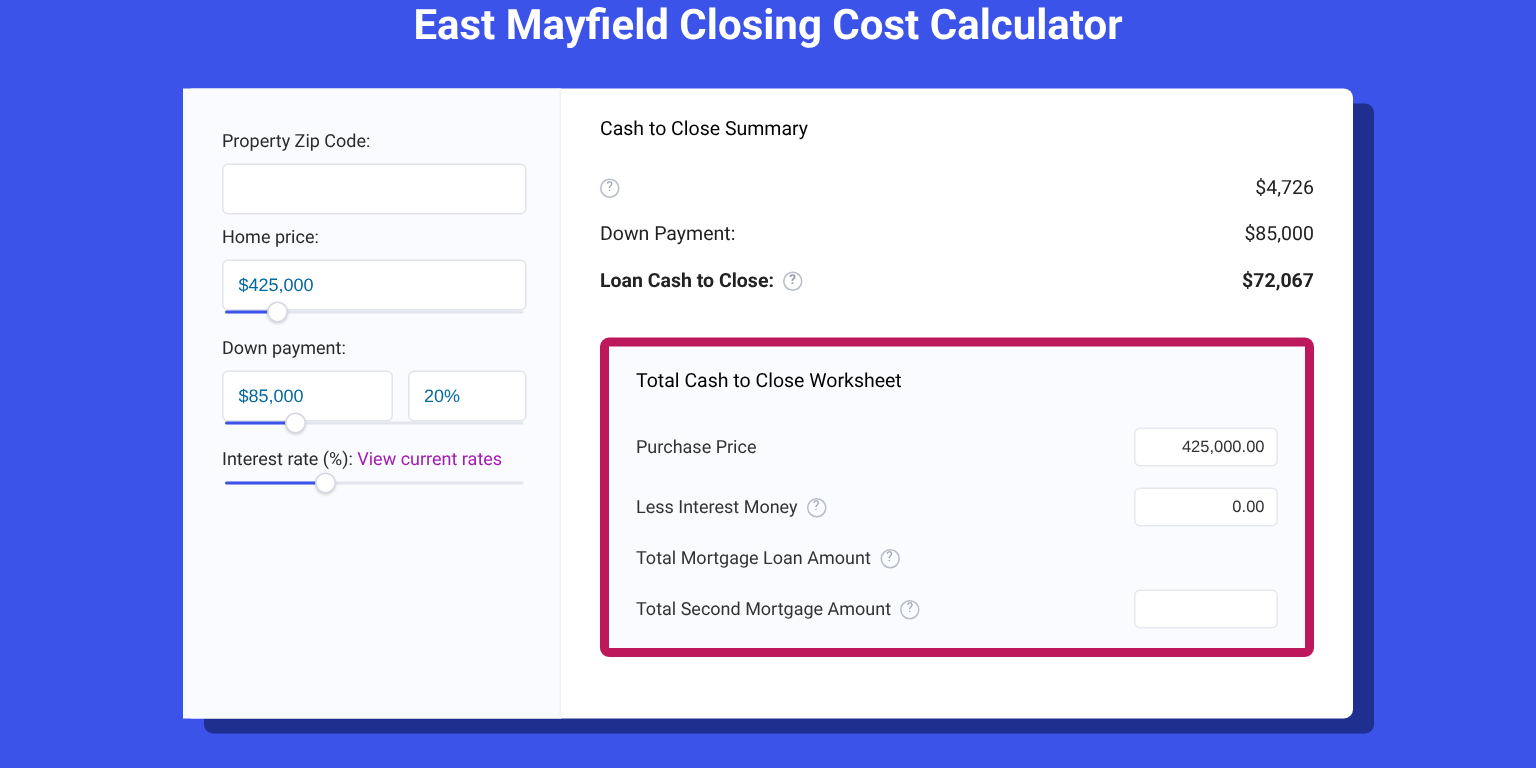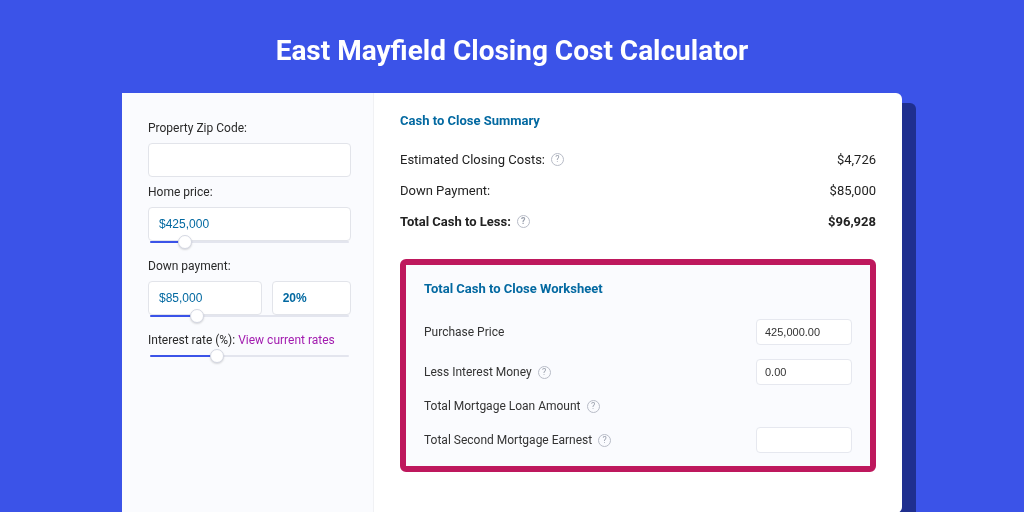--- a/index.html
+++ b/index.html
@@ -1,44 +1,44 @@
 <!DOCTYPE html>
 <html><head>
 <meta charset="utf-8">
 <style>
   * { box-sizing: border-box; margin: 0; padding: 0; }
   html, body { width: 1024px; height: 512px; overflow: hidden; font-family: -apple-system, BlinkMacSystemFont, "Segoe UI", Roboto, Arial, sans-serif; }
   body { background: #3b53e8; display: flex; flex-direction: column; align-items: center; }
-  .page-title { color: #fff; font-size: 28px; font-weight: 700; margin-top: 34px; margin-bottom: 26px; text-align: center; }
+  .page-title { color: #fff; font-size: 28px; font-weight: 700; margin-bottom: 26px; text-align: center; }
   .card-wrap { position: relative; width: 780px; }
   .card-shadow { position: absolute; top: 10px; left: 14px; width: 780px; height: 420px; background: #1f2f8f; border-radius: 6px; }
   .card { position: relative; width: 780px; background: #fff; border-radius: 6px; display: flex; min-height: 420px; }
   .left-panel { width: 252px; padding: 28px 22px 10px 26px; background: #fafbfe; border-right: 1px solid #f0f1f4; }
   .right-panel { flex: 1; padding: 20px 26px 10px 26px; }
   .form-group { margin-bottom: 8px; }
   .form-label { font-size: 12px; color: #2a2a2a; display: block; margin-bottom: 8px; }
   .link { color: #a21caf; text-decoration: none; font-size: 12px; }
   .text-input { width: 100%; height: 34px; border: 1px solid #e2e4ea; border-radius: 4px; padding: 0 10px; font-size: 12px; color: #0369a1; background: #fff; }
   .dual { display: flex; gap: 10px; }
   .dual .text-input:first-child { flex: 1.6; }
-  .dual .text-input:last-child { flex: 1; font-weight: bold; }
+  .dual .text-input:last-child { flex: 1; }
   .slider-track { position: relative; height: 14px; margin-top: -4px; }
   .slider-line { position: absolute; left: 2px; right: 2px; top: 4px; height: 2px; background: #e3e5ee; border-radius: 2px; }
   .slider-fill { position: absolute; left: 2px; top: 4px; height: 2px; background: #3b53e8; border-radius: 2px; }
   .slider-thumb { position: absolute; top: -2px; width: 14px; height: 14px; border-radius: 50%; background: #fff; border: 1px solid #d5d8e3; box-shadow: 0 1px 2px rgba(0,0,0,0.15); }
-  .section-title { font-size: 13px; font-weight: 700; color: #0369a1; margin-bottom: 16px; }
+  .section-title { font-size: 13px; font-weight: 400; color: #000000; margin-bottom: 16px; }
   .summary-row { display: flex; justify-content: space-between; align-items: center; font-size: 13px; color: #222; padding: 8px 0; }
   .summary-row.bold { font-weight: 700; }
   .summary-label { display: flex; align-items: center; gap: 6px; }
   .help-icon { display: inline-flex; align-items: center; justify-content: center; width: 13px; height: 13px; border: 1px solid #b8bcc7; color: #9aa0ad; border-radius: 50%; font-size: 9px; line-height: 1; cursor: pointer; }
   .divider-gap { height: 18px; }
   .worksheet { background: #fafbfe; border: 6px solid #be185d; border-radius: 6px; padding: 16px 18px 6px 18px; margin-top: 4px; }
   .ws-row { display: flex; justify-content: space-between; align-items: center; font-size: 12px; color: #333; padding: 7px 0; }
   .ws-label { display: flex; align-items: center; gap: 6px; }
-  .ws-value { width: 96px; height: 26px; border: 1px solid #e6e8ef; border-radius: 4px; background: #fff; font-size: 11px; color: #333; padding: 0 8px; }
+  .ws-value { width: 96px; height: 26px; border: 1px solid #e6e8ef; border-radius: 4px; background: #fff; font-size: 11px; color: #333; text-align: right; padding: 0 8px; }
 </style>
 </head>
 <body>
 
 <h1 class="page-title">East Mayfield Closing Cost Calculator</h1>
 
 <div class="card-wrap">
   <div class="card-shadow"></div>
   <div class="card">
 
@@ -83,37 +83,36 @@
         </div>
       </div>
 
     </div>
 
     <div class="right-panel">
       <div class="section-title">Cash to Close Summary</div>
       <div id="summary-rows">
           <div class="summary-row">
             <div class="summary-label">
-              <span>Estimated Closing Costs:</span>
               <span class="help-icon">?</span>
             </div>
             <div>$4,726</div>
           </div>
           <div class="summary-row">
             <div class="summary-label">
               <span>Down Payment:</span>
             </div>
             <div>$85,000</div>
           </div>
           <div class="summary-row bold">
             <div class="summary-label">
-              <span>Total Cash to Less:</span>
+              <span>Loan Cash to Close:</span>
               <span class="help-icon">?</span>
             </div>
-            <div>$96,928</div>
+            <div>$72,067</div>
           </div>
         </div>
 
       <div class="divider-gap"></div>
 
       <div class="worksheet">
         <div class="section-title">Total Cash to Close Worksheet</div>
         <div id="worksheet-rows">
             <div class="ws-row">
               <div class="ws-label">
@@ -129,21 +128,21 @@
               <input class="ws-value" type="text" value="0.00" style="">
             </div>
             <div class="ws-row">
               <div class="ws-label">
                 <span>Total Mortgage Loan Amount</span>
                 <span class="help-icon">?</span>
               </div>
             </div>
             <div class="ws-row">
               <div class="ws-label">
-                <span>Total Second Mortgage Earnest</span>
+                <span>Total Second Mortgage Amount</span>
                 <span class="help-icon">?</span>
               </div>
               <input class="ws-value" type="text" style="">
             </div>
           </div>
       </div>
     </div>
 
   </div>
 </div>

